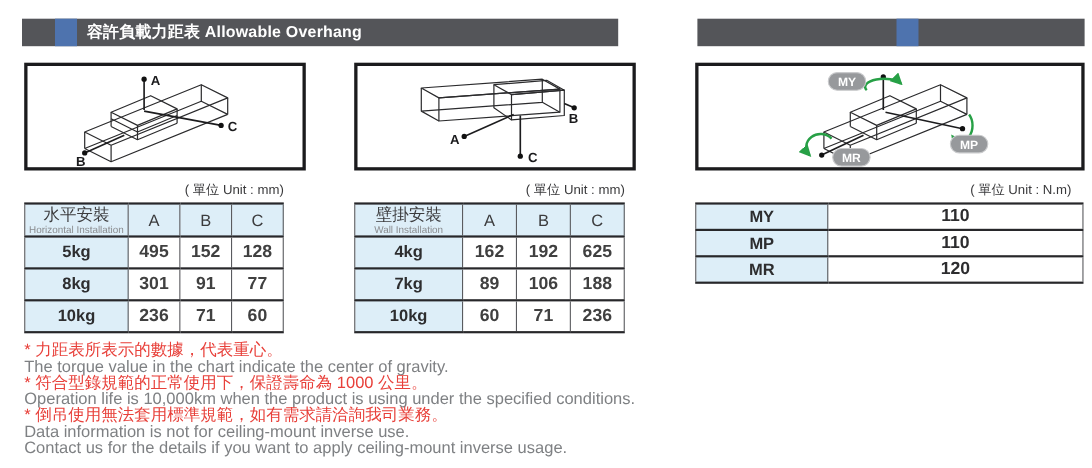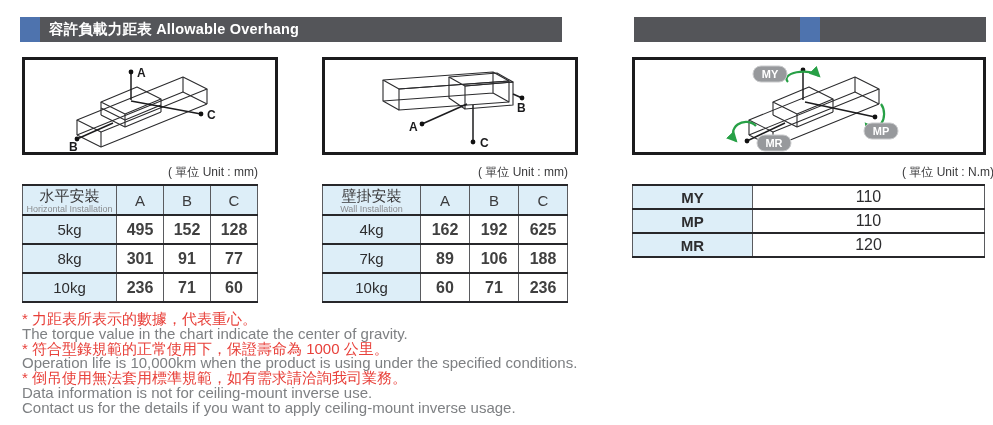--- a/index.html
+++ b/index.html
@@ -4,21 +4,21 @@
 <style>
   * { margin:0; padding:0; box-sizing:border-box; }
   html,body { background:#ffffff; }
   #stage {
     position:relative; width:993px; height:425px; background:#ffffff;
     font-family:"Liberation Sans", sans-serif; overflow:hidden;
   }
   
   .section-bar {
     position:absolute; top:17px; height:25px; background:#545559;
-    display:flex; align-items:center;
+    display:flex; align-items:center;padding-left:30px;
   }
   .bar-left  { left:20px;  width:542px; }
   .bar-right { left:634px; width:352px;flex-direction:column; }
   .bar-accent { width:20px; height:25px; background:#4e73ae; flex:0 0 auto; }
   .bar-title {
     color:#ffffff; font-size:14.5px; font-weight:700; margin-left:9px;
     letter-spacing:0.2px; white-space:nowrap;
   }
   
   .diagram-box {
@@ -36,45 +36,45 @@
   .green-arc { stroke:#27a046; stroke-width:2.2; fill:none; }
   .badge { fill:#97999c; stroke:#c9cacc; stroke-width:1; }
   .badge-text { font-family:"Liberation Sans",sans-serif; font-size:11px; font-weight:700; fill:#ffffff; text-anchor:middle; }
   
   .unit-label {
     position:absolute; top:164px; height:15px; font-size:12px; color:#39393b;
     text-align:right; white-space:nowrap;
   }
   .unit-1 { left:22px;  width:236px; }
   .unit-2 { left:322px; width:246px; }
-  .unit-3 { left:640px; width:354px; }
+  .unit-3 { left:620px; width:354px; }
   
   .tbl {
     position:absolute; top:184px; border-collapse:collapse; table-layout:fixed;
     background:#ffffff;
   }
   .tbl-1 { left:22px; }
   .tbl-2 { left:322px; }
   .tbl-3 { left:632px; }
   .tbl th, .tbl td {
     border-left:1px solid #5a5b5f; border-right:1px solid #5a5b5f;
     border-top:2px solid #27272a; border-bottom:2px solid #27272a;
     text-align:center; vertical-align:middle; padding:0;
   }
   .blue-cell { background:#ddeef8; }
   .hdr-row { height:30px; }
   .data-row { height:29px; }
   .moment-row { height:24px; }
   .zh-hdr { display:block; font-size:15px; font-weight:400; color:#3b3b3d; line-height:17px; }
   .en-hdr { display:block; font-size:9px;  font-weight:400; color:#8a8c8f; line-height:10px; }
   .abc { font-size:15px; font-weight:400; color:#3b3b3d; }
-  .kg  { font-size:15px; font-weight:400; color:#2d2d2f;margin-top:28px; }
+  .kg  { font-size:15px; font-weight:700; color:#2d2d2f;margin-top:28px; }
   .val { font-size:16px; font-weight:700; color:#404040; }
   .moment-lbl { font-size:15px; font-weight:700; color:#2d2d2f; }
-  .moment-val { font-size:16px; font-weight:400; color:#2d2d2f; }
+  .moment-val { font-size:16px; font-weight:700; color:#2d2d2f; }
   
   .footnotes { position:absolute; left:22px; top:312px; width:560px; }
   .note { font-size:15px; line-height:14.8px; white-space:nowrap; }
   .note-red  { color:#e8403a; }
   .note-gray { color:#7e8083; }
 </style>
 </head>
 <body>
 
 <div id="stage">

